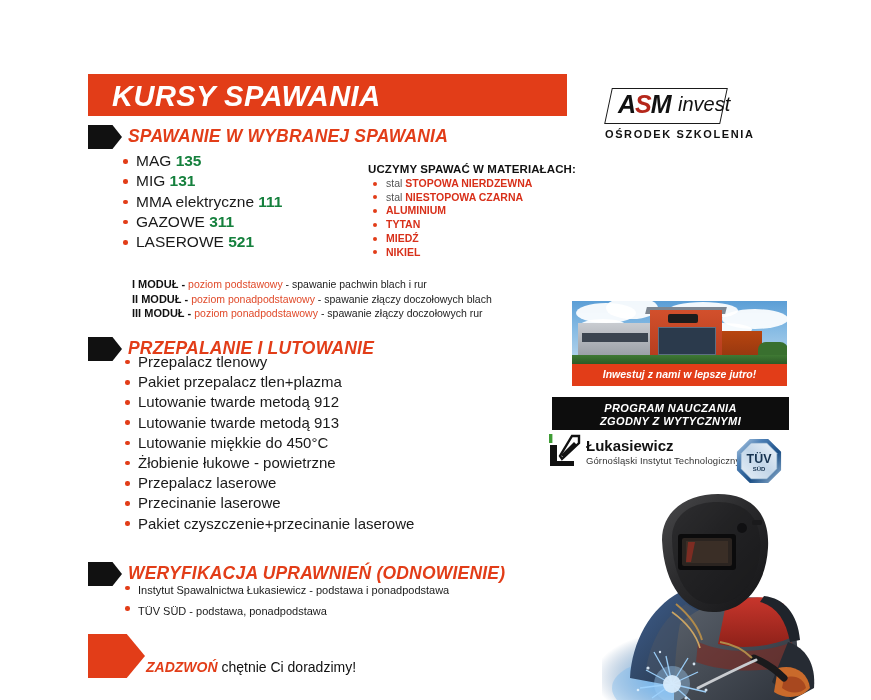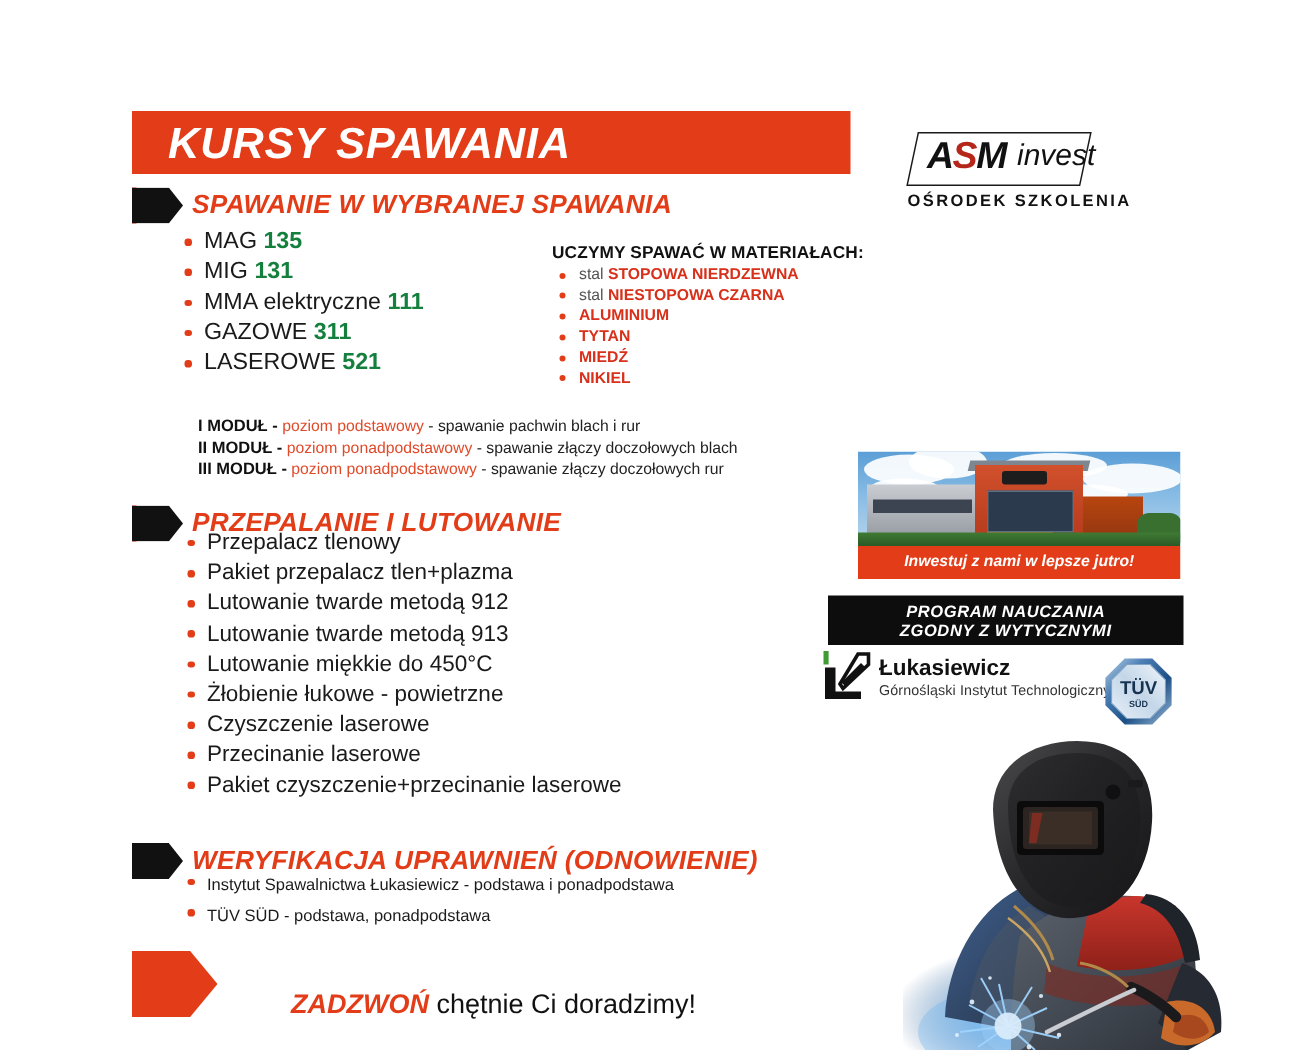--- a/index.html
+++ b/index.html
@@ -244,24 +244,23 @@
     top: 636px;
     font-size: 18px;
     font-weight: bold;
     color: #111111;
     white-space: nowrap;
   }
   .cta-line2 {
     position: absolute;
     left: 146px;
     top: 659px;
-    font-size: 18px;
-    color: #111111;
-    white-space: nowrap;
-    margin-left: 48px;
+    font-size: 14px;
+    color: #111111;
+    white-space: nowrap;
   }
   .cta-line2 .call {
     color: #e23d18;
     font-weight: bold;
     font-style: italic;
   }
 
   
   .bld-card {
     position: absolute;
@@ -502,21 +501,21 @@
     <div class="sec-title">PRZEPALANIE I LUTOWANIE</div>
   </div>
 
   <ul class="blist" id="burn-list">
     <li>Przepalacz tlenowy</li>
     <li>Pakiet przepalacz tlen+plazma</li>
     <li>Lutowanie twarde metodą 912</li>
     <li>Lutowanie twarde metodą 913</li>
     <li>Lutowanie miękkie do 450°C</li>
     <li>Żłobienie łukowe - powietrzne</li>
-    <li>Czyszczenie laserowe</li>
+    <li>Przepalacz laserowe</li>
     <li>Przecinanie laserowe</li>
     <li>Pakiet czyszczenie+przecinanie laserowe</li>
   </ul>
 
   <div class="sec" style="left:88px; top:562px;">
     <div class="sec-arrow">
       <div class="redbar"></div>
       <div class="blk"></div>
     </div>
     <div class="sec-title">WERYFIKACJA UPRAWNIEŃ (ODNOWIENIE)</div>

